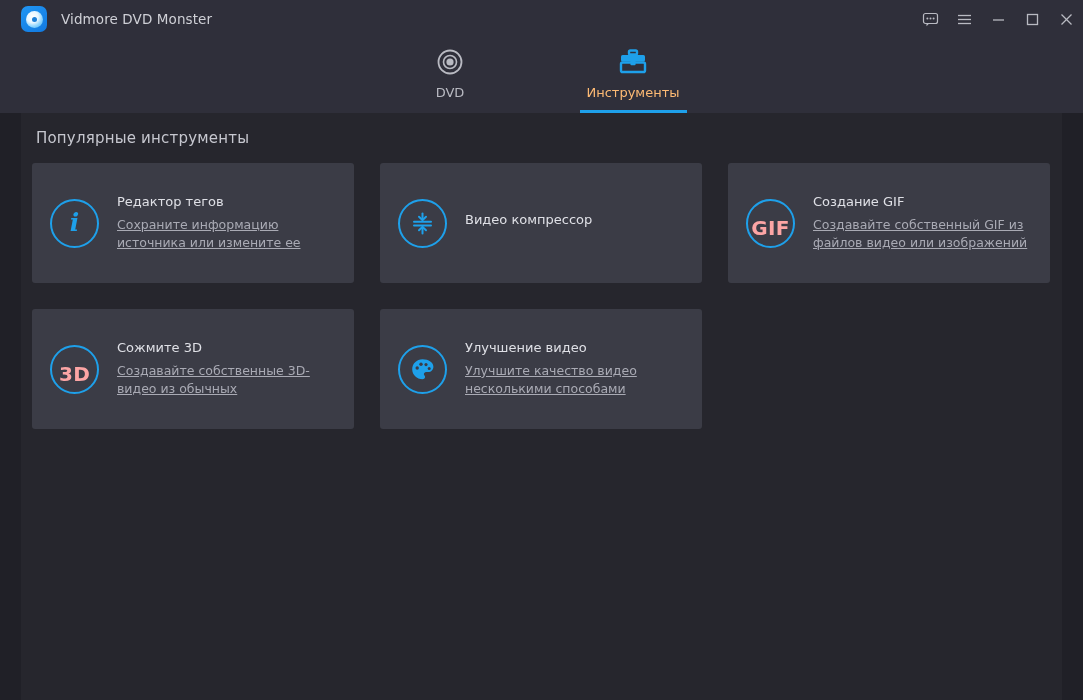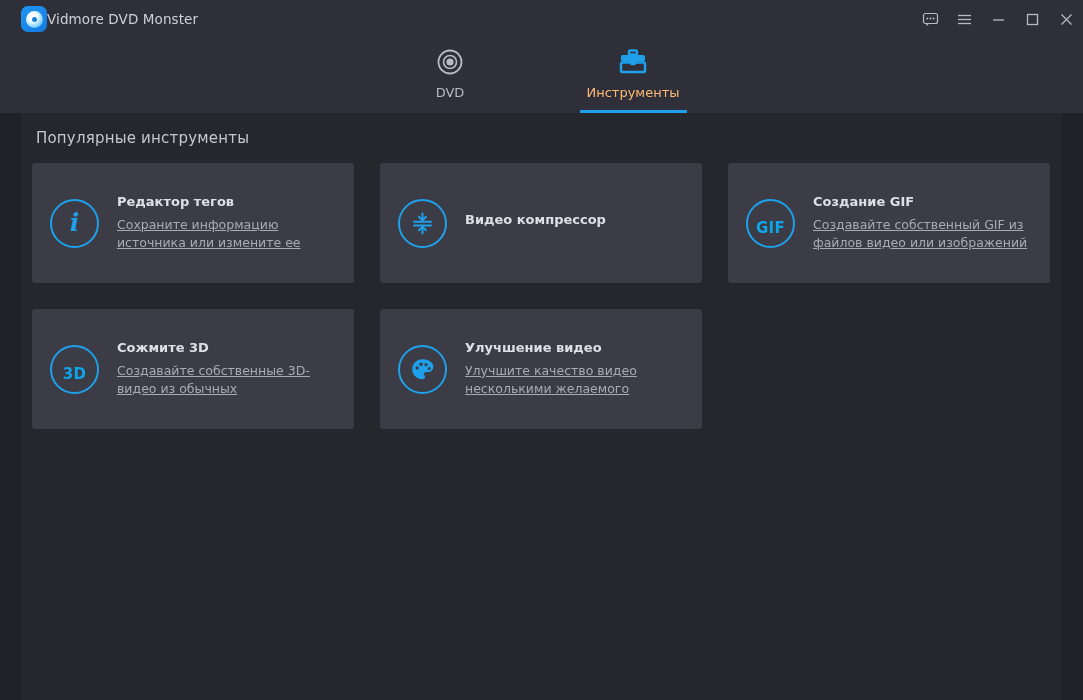--- a/index.html
+++ b/index.html
@@ -52,20 +52,21 @@
     content: "";
     position: absolute;
     left: 50%; top: 50%;
     width: 5px; height: 5px;
     margin: -2.5px 0 0 -2.5px;
     border-radius: 50%;
     background: #1d7fd6;
   }
 
   .app-title {
+    margin-left: 14px;
     font-size: 13.5px;
     color: #cfd0d6;
     letter-spacing: .1px;
     white-space: nowrap;
   }
 
   .winctrls {
     position: absolute;
     right: 0; top: 0;
     height: 38px;
@@ -187,41 +188,41 @@
     height: 49px;
     flex: none;
     border-radius: 50%;
     border: 2px solid #1ea0ea;
     display: flex;
     align-items: center;
     justify-content: center;
     margin-right: 18px;
   }
   .card-icon .glyph-text {
-    font-size: 15px;
+    font-size: 20px;
     font-weight: bold;
-    color: #0ea5e9;
+    color: #fca5a5;
     letter-spacing: .3px;
     margin-top: 10px;
   }
   .card-icon .glyph-i {
     font-family: "DejaVu Serif", "Liberation Serif", serif;
     font-style: italic;
     font-weight: bold;
     font-size: 25px;
     color: #1ea0ea;
     line-height: 1;
     position: relative;
     top: -1px;
   }
 
   .card-body { min-width: 0; }
   .card-title {
     font-size: 13px;
-    font-weight: bold;
+    font-weight: normal;
     color: #dfe0e6;
     margin-bottom: 7px;
     white-space: nowrap;
   }
   .card-desc {
     font-size: 12.5px;
     color: #a9aab4;
     line-height: 1.45;
     max-width: 228px;
     text-decoration: underline;
@@ -369,20 +370,20 @@
           <svg width="27" height="27" viewBox="0 0 27 27">
             <path d="M13.5 3.2C7.8 3.2 3.2 7.6 3.2 13.2c0 5.6 4.6 10 10.3 10 1.6 0 2.6-1 2.6-2.2 0-.6-.2-1-.6-1.4-.4-.4-.6-.8-.6-1.4 0-1.2 1-2.2 2.2-2.2h2c3 0 5.3-2.3 5.3-5.3 0-4.2-4.6-7.5-10.9-7.5Z" fill="#1ea0ea"></path>
             <circle cx="8.2" cy="12" r="1.7" fill="#3b3c46"></circle>
             <circle cx="12" cy="8.3" r="1.7" fill="#3b3c46"></circle>
             <circle cx="17" cy="8.6" r="1.6" fill="#3b3c46"></circle>
             <circle cx="20.2" cy="12.4" r="1.5" fill="#3b3c46"></circle>
           </svg>
         </div>
         <div class="card-body">
           <div class="card-title">Улучшение видео</div>
-          <div class="card-desc">Улучшите качество видео несколькими желаемого</div>
+          <div class="card-desc">Улучшите качество видео несколькими способами</div>
         </div>
       </div>
 
     </div>
   </div>
 
 </div>
 
 </body></html>

